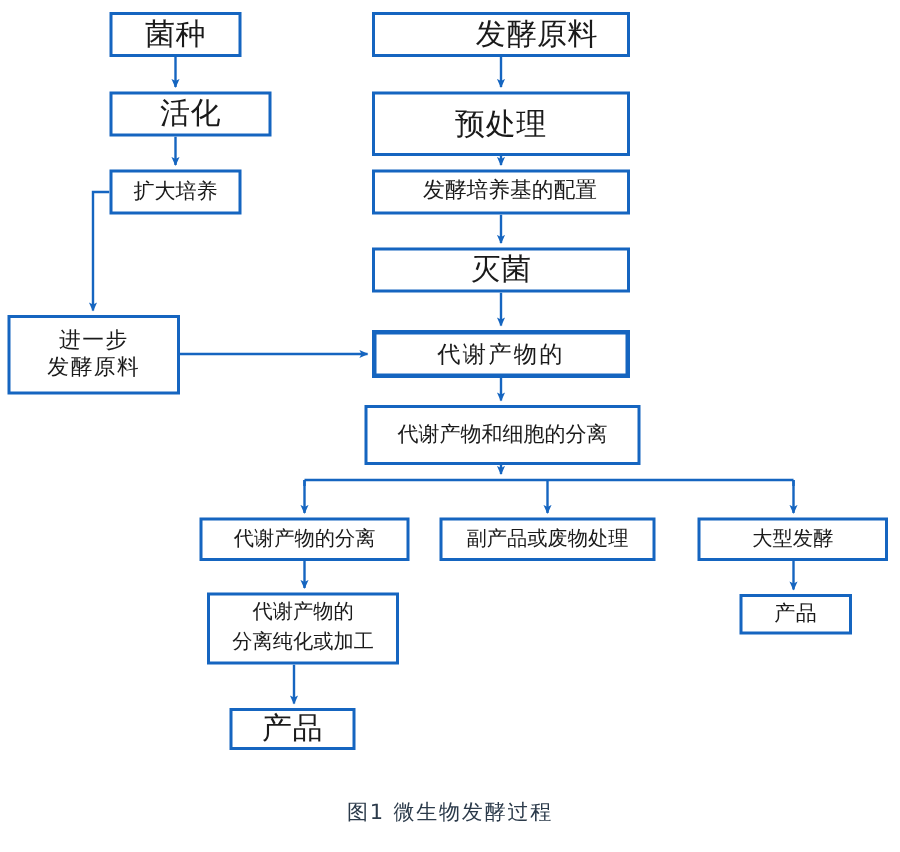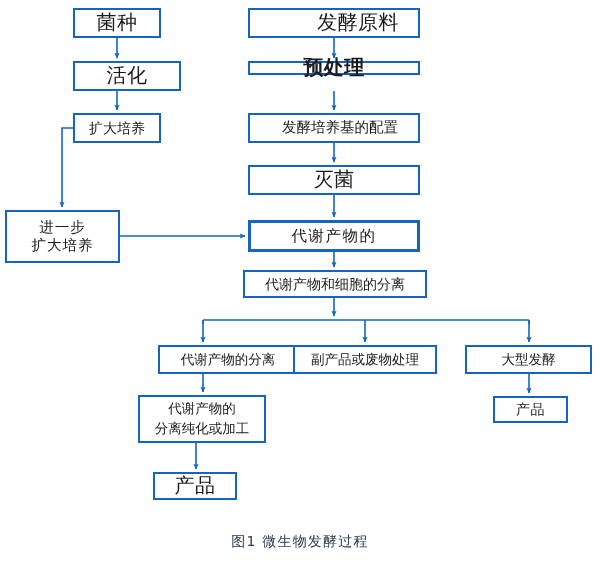--- a/index.html
+++ b/index.html
@@ -94,35 +94,35 @@
     </g>
   </svg>
 
   <div class="node" style="left:73px;top:8px;width:88px;height:30px;">菌种</div>
 
   <div class="node" style="left:73px;top:61px;width:108px;height:30px;">活化</div>
 
   <div class="node" style="left:73px;top:113px;width:88px;height:30px;font-size:14px;letter-spacing:0px;">扩大培养</div>
 
   <div class="node tight" style="left:5px;top:210px;width:115px;height:53px;letter-spacing:1px;">进一步
-扩大培养</div>
+发酵原料</div>
 
   <div class="node" style="left:248px;top:8px;width:172px;height:30px;padding-left:48px;">发酵原料</div>
 
-  <div class="node" style="left:248px;top:61px;width:172px;height:14px;font-weight:bold;">预处理</div>
+  <div class="node" style="left:248px;top:61px;width:172px;height:43px;">预处理</div>
 
   <div class="node tight" style="left:248px;top:113px;width:172px;height:30px;padding-left:12px;">发酵培养基的配置</div>
 
   <div class="node" style="left:248px;top:165px;width:172px;height:30px;">灭菌</div>
 
   <div class="node thick" style="left:248px;top:220px;width:172px;height:32px;font-size:15.5px;letter-spacing:1.5px;">代谢产物的</div>
 
-  <div class="node tight" style="left:243px;top:270px;width:184px;height:28px;font-size:14px;">代谢产物和细胞的分离</div>
+  <div class="node tight" style="left:243px;top:270px;width:184px;height:40px;font-size:14px;">代谢产物和细胞的分离</div>
 
-  <div class="node tight" style="left:133px;top:345px;width:140px;height:29px;font-size:13.5px;margin-left:25px;">代谢产物的分离</div>
+  <div class="node tight" style="left:133px;top:345px;width:140px;height:29px;font-size:13.5px;">代谢产物的分离</div>
 
   <div class="node tight" style="left:293px;top:345px;width:144px;height:29px;font-size:13.5px;">副产品或废物处理</div>
 
   <div class="node tight" style="left:465px;top:345px;width:127px;height:29px;font-size:13.5px;">大型发酵</div>
 
   <div class="node tight" style="left:138px;top:395px;width:128px;height:48px;font-size:13.5px;line-height:1.45;">代谢产物的
 分离纯化或加工</div>
 
   <div class="node" style="left:153px;top:472px;width:84px;height:28px;">产品</div>
 

